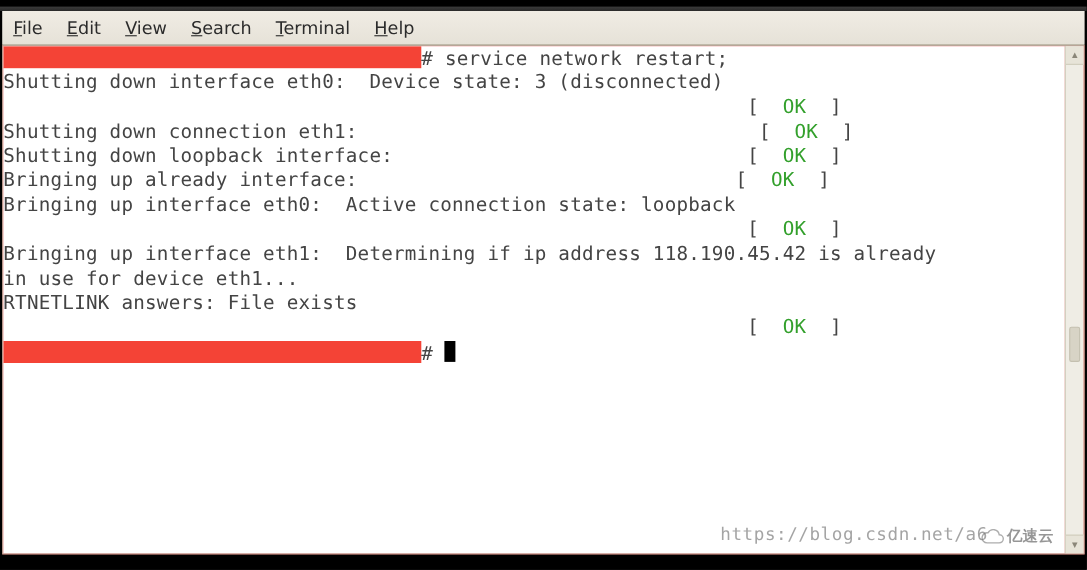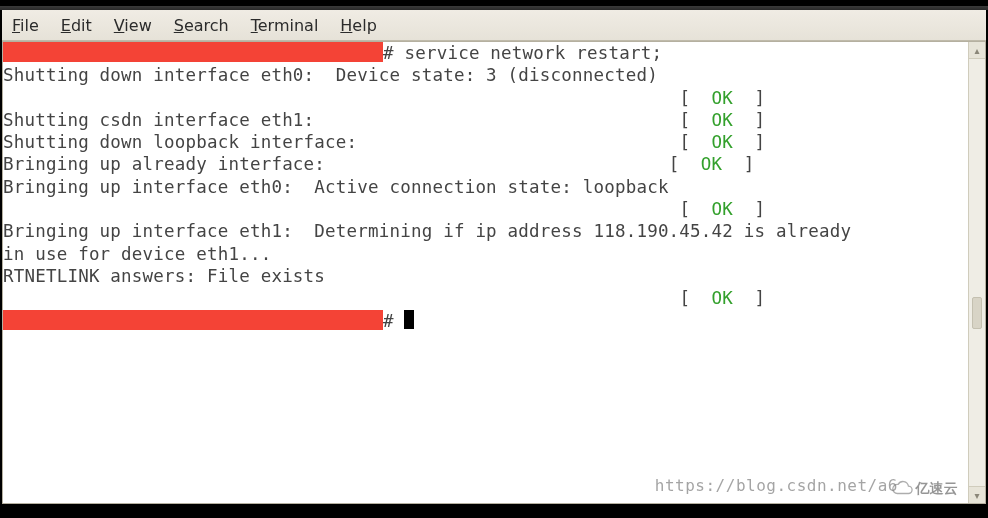--- a/index.html
+++ b/index.html
@@ -134,21 +134,21 @@
     <span class="item"><span class="ul">T</span>erminal</span>
     <span class="item"><span class="ul">H</span>elp</span>
   </div>
 
   <div class="terminal-wrap">
     <div class="terminal">
 
       <div class="tline"><span class="redbox" style="width:380px"></span><span># </span><span>service network restart;</span></div>
       <div class="tline">Shutting down interface eth0:  Device state: 3 (disconnected)</div>
       <div class="tline"><span>                                                            </span>   <span>[  </span><span class="ok">OK</span><span>  ]</span></div>
-      <div class="tline"><span>Shutting csdn interface eth1:                               </span>   <span>[  </span><span class="ok">OK</span><span>  ]</span></div>
+      <div class="tline"><span>Shutting down connection eth1:                               </span>   <span>[  </span><span class="ok">OK</span><span>  ]</span></div>
       <div class="tline"><span>Shutting down loopback interface:                           </span>   <span>[  </span><span class="ok">OK</span><span>  ]</span></div>
       <div class="tline"><span>Bringing up already interface:                             </span>   <span>[  </span><span class="ok">OK</span><span>  ]</span></div>
       <div class="tline">Bringing up interface eth0:  Active connection state: loopback</div>
       <div class="tline"><span>                                                            </span>   <span>[  </span><span class="ok">OK</span><span>  ]</span></div>
       <div class="tline">Bringing up interface eth1:  Determining if ip address 118.190.45.42 is already </div>
       <div class="tline">in use for device eth1...</div>
       <div class="tline">RTNETLINK answers: File exists</div>
       <div class="tline"><span>                                                            </span>   <span>[  </span><span class="ok">OK</span><span>  ]</span></div>
       <div class="tline"><span class="redbox" style="width:380px"></span><span># </span><span class="cursor"></span></div>
 

